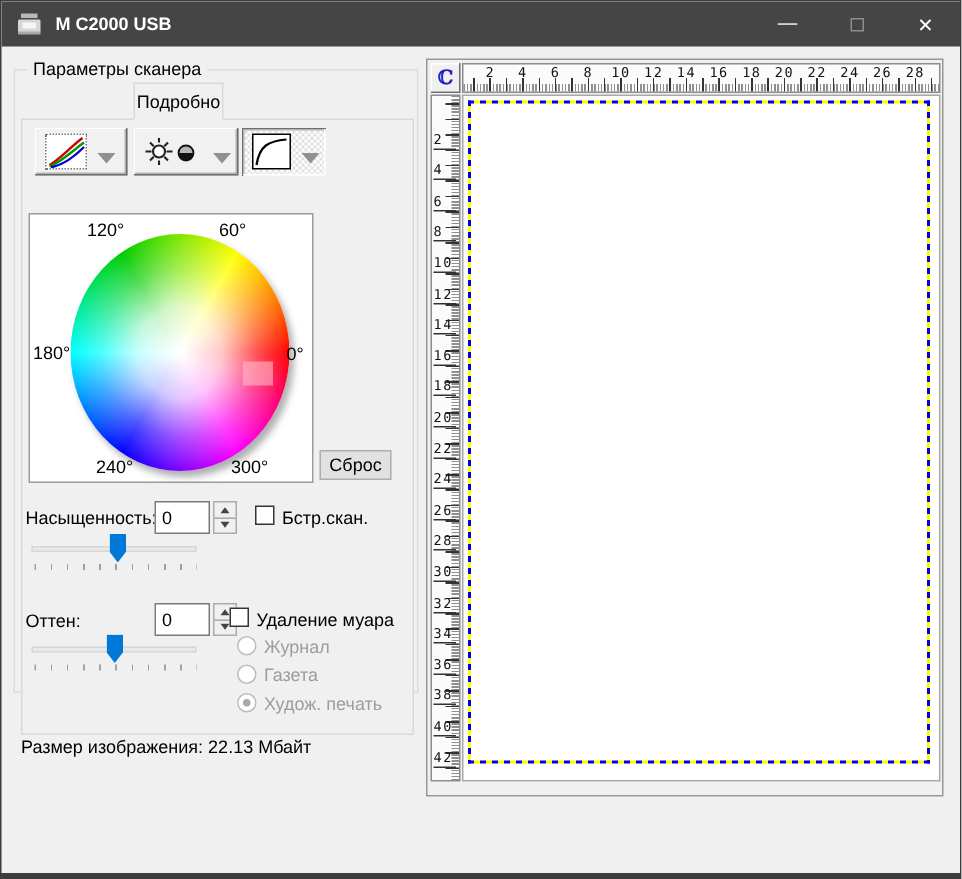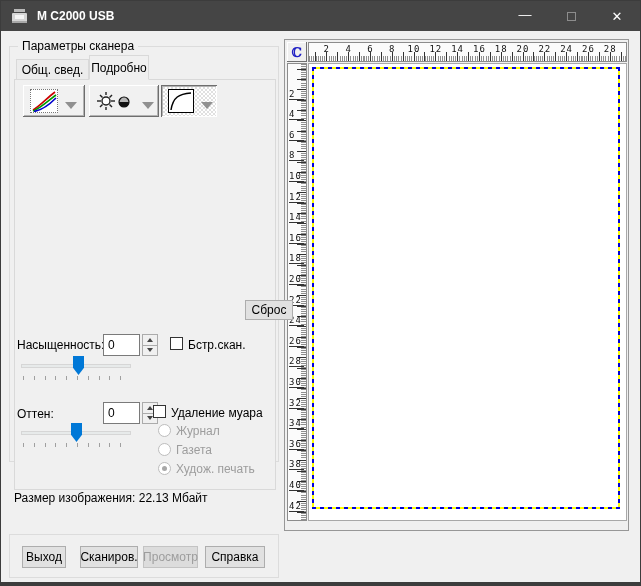--- a/index.html
+++ b/index.html
@@ -136,23 +136,20 @@
         </div>
       <div class="win-btn">
           <span>✕</span>
         </div>
     </div>
   </div>
 
   <div class="groupbox">
     <span class="groupbox-label">Параметры сканера</span>
 
-    <div class="tab inactive">
-      <span>Общ. свед.</span>
-    </div>
     <div class="tab active">
       <span>Подробно</span>
     </div>
 
     <div class="tab-page">
 
       <div class="tool-btn tb1">
         <span class="icon-frame" style="border:1px dotted #777;">
           <svg width="26" height="22" viewBox="0 0 26 22">
             <path d="M2,20 C9,16 16,8 24,2" stroke="#cc0000" stroke-width="1.6" fill="none"></path>
@@ -186,22 +183,34 @@
 
       <div class="tool-btn tb3 pressed">
         <span class="icon-frame" style="border:1px solid #000;">
           <svg width="24" height="22" viewBox="0 0 24 22">
             <path d="M2,20 C4,7 10,4 22,3" stroke="#000" stroke-width="1.5" fill="none"></path>
           </svg>
         </span>
         <span class="dd-arrow"></span>
       </div>
 
-
-      <div class="push-btn" style="left:198px;top:220px;width:48px;height:20px;margin-left:32px;">
+      <div class="wheel-panel">
+        <div class="wheel"></div>
+        <div class="wheel-marker"></div>
+        <div id="wheel-labels">
+            <div class="deg deg0">120°</div>
+            <div class="deg deg1">60°</div>
+            <div class="deg deg2">180°</div>
+            <div class="deg deg3">0°</div>
+            <div class="deg deg4">240°</div>
+            <div class="deg deg5">300°</div>
+          </div>
+      </div>
+
+      <div class="push-btn" style="left:198px;top:220px;width:48px;height:20px;">
         <span>Сброс</span>
       </div>
 
       <span class="lbl" style="left:2px;top:258px;">Насыщенность:</span>
       <input class="edit" style="left: 88px; top: 254px;" value="0">
       <div class="spinner" style="left:127px;top:254px;">
         <div class="spin-btn">
             <span class="tri-up"></span>
           </div>
         <div class="spin-btn">
@@ -235,28 +244,20 @@
         </div>
 
       <div class="slider-track" style="left:6px;top:351px;width:110px;"></div>
       <div class="slider-thumb" style="left:56px;top:343px;"></div>
       <div class="slider-ticks" style="left:8px;top:363px;width:108px;"></div>
     </div>
 
     <div class="status-line" style="top:444px;">Размер изображения: 22.13 Мбайт</div>
   </div>
 
-  <div class="bottom-panel">
-    <div id="actions">
-        <div class="push-btn" style="left: 12px; top: 11px; width: 44px; height: 22px;">Выход</div>
-        <div class="push-btn" style="left: 70px; top: 11px; width: 58px; height: 22px;">Сканиров.</div>
-        <div class="push-btn disabled" style="left: 133px; top: 11px; width: 55px; height: 22px;">Просмотр</div>
-        <div class="push-btn" style="left: 195px; top: 11px; width: 60px; height: 22px;">Справка</div>
-      </div>
-  </div>
 
   <div class="preview-panel">
     <div class="corner-btn">
       <span>ℂ</span>
     </div>
     <div class="h-ruler" id="h-ruler">
         <div class="ruler-num" style="left: 17.8px;">2</div>
         <div class="ruler-num" style="left: 39.6px;">4</div>
         <div class="ruler-num" style="left: 61.4px;">6</div>
         <div class="ruler-num" style="left: 83.2px;">8</div>

